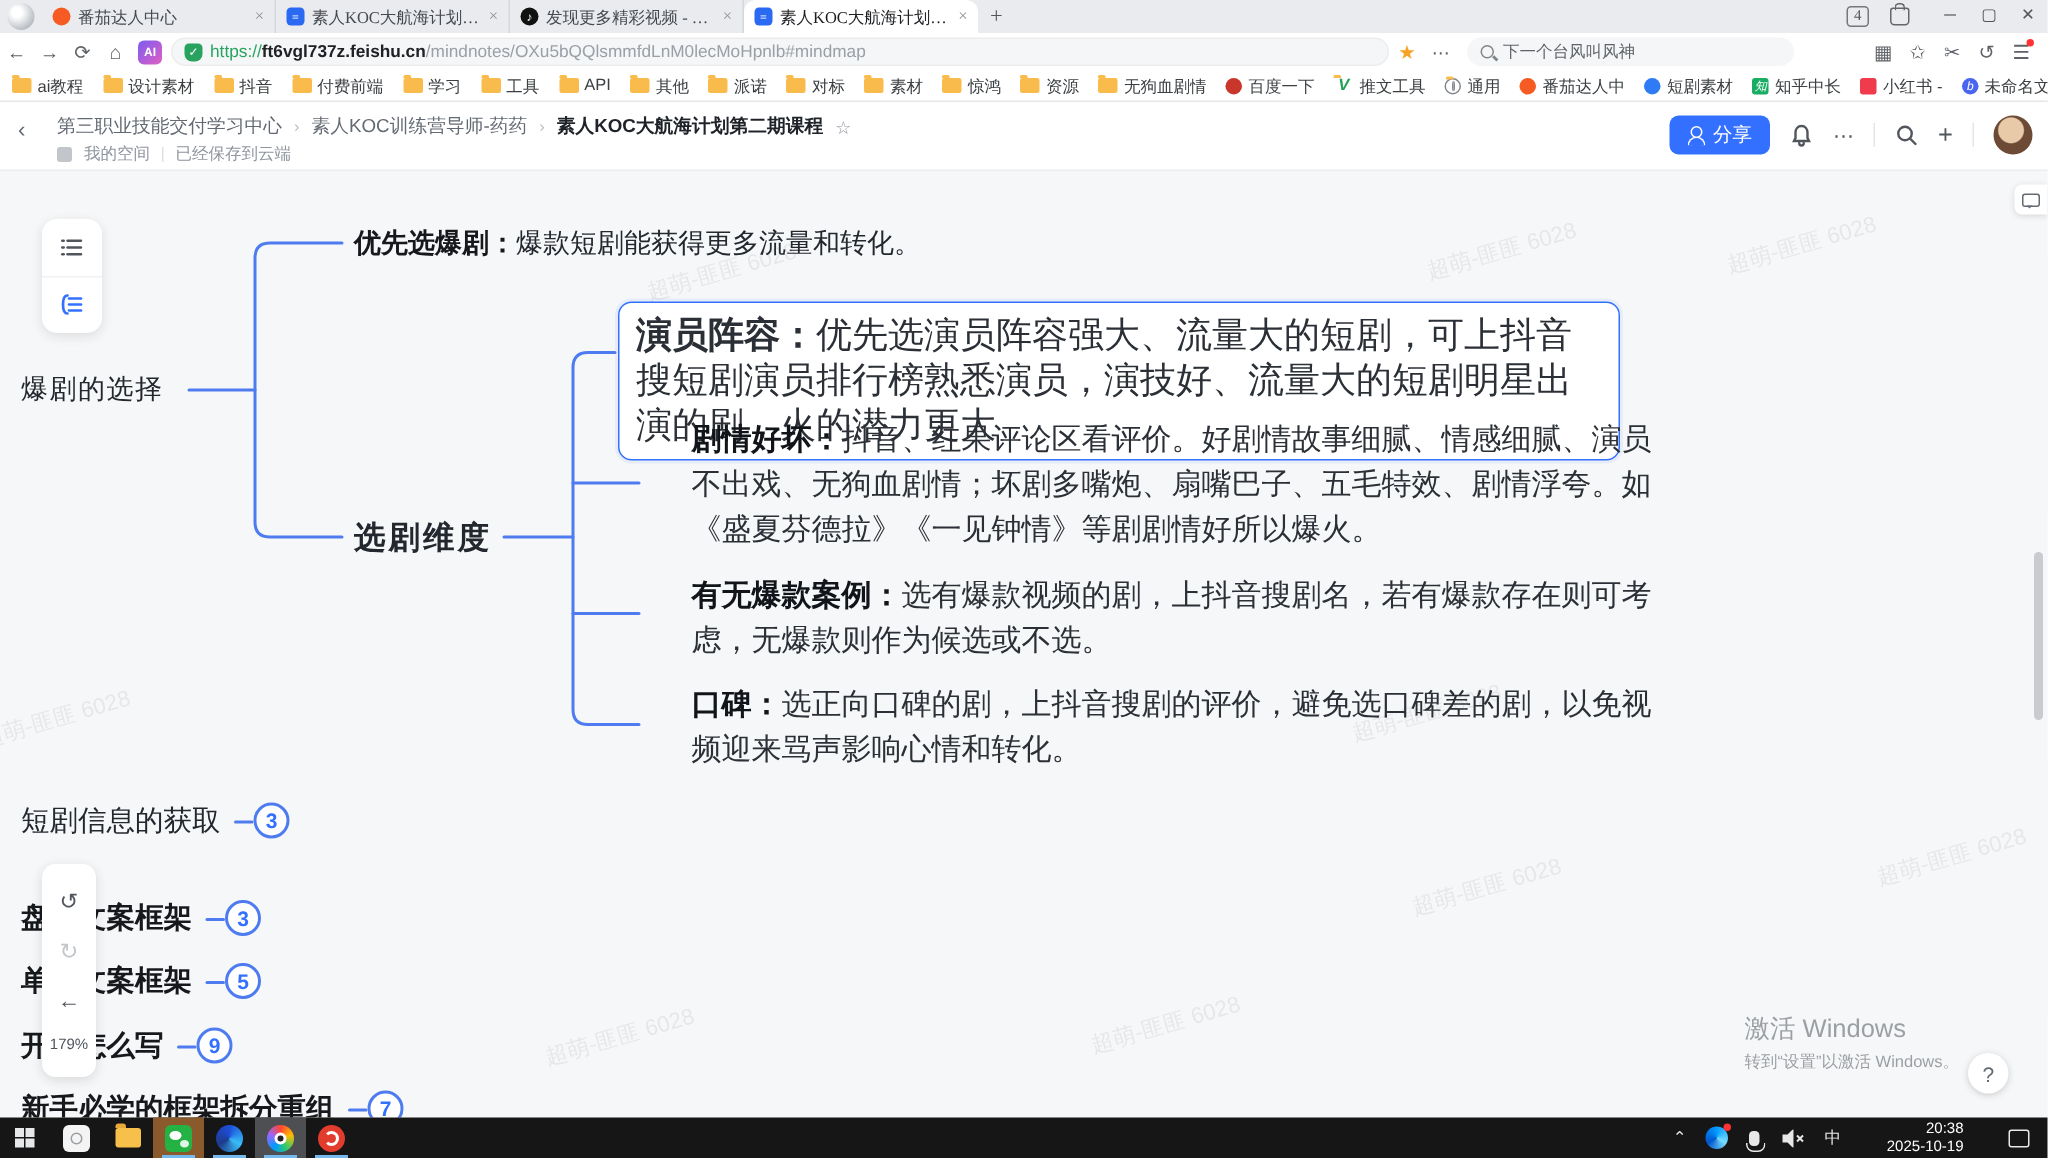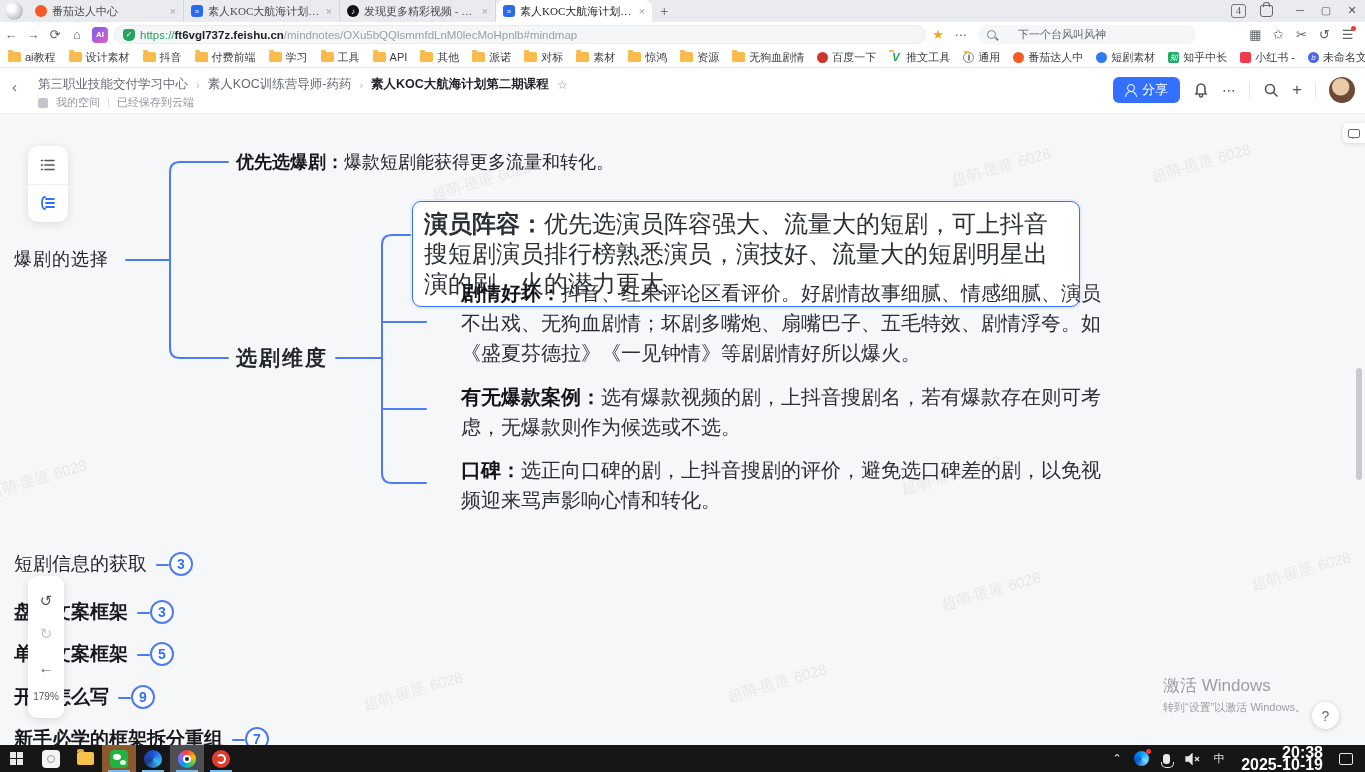--- a/index.html
+++ b/index.html
@@ -38,21 +38,21 @@
     display:flex; align-items:center; justify-content:center; }
   .addr { height:19px; flex:none; width:812px; background:#f5f6f8; border:1px solid #ececec;
     border-radius:10px; display:flex; align-items:center; padding:0 8px; gap:5px; }
   .shield { width:12px; height:12px; background:#27a35f; border-radius:3px 3px 5px 5px;
     color:#fff; font-size:8px; line-height:12px; text-align:center; flex:none; }
   .url { font-size:11.5px; white-space:nowrap; overflow:hidden; }
   .url .sch { color:#27a35f; } .url .host { color:#202124; font-weight:bold; } .url .path { color:#9aa0a6; }
   .star-fav { color:#f7a325; font-size:13px; width:24px; text-align:center; }
   .dots { color:#5f6368; font-size:12px; width:22px; text-align:center; letter-spacing:1px; }
   .searchbox { width:218px; height:19px; background:#f5f6f8; border-radius:10px; margin-left:6px;
-    display:flex; align-items:center; gap:22px; padding:0 9px; flex:none; }
+    display:flex; align-items:center; gap:6px; padding:0 9px; flex:none; }
   .searchbox .q { width:9px; height:9px; border:1.5px solid #80868b; border-radius:50%; position:relative; flex:none; }
   .searchbox .q:after { content:""; position:absolute; width:4px; height:1.5px; background:#80868b;
     right:-4px; bottom:-1px; transform:rotate(45deg); }
   .searchbox .hot { font-size:11px; color:#5f6368; white-space:nowrap; }
   .right-tools { margin-left:auto; display:flex; align-items:center; margin-right:6px; }
   .rt { color:#5f6368; font-size:13px; width:23px; text-align:center; position:relative; }
   .rt .reddot { position:absolute; top:-1px; right:3px; width:5px; height:5px; background:#f33; border-radius:50%; }
 
   .bookbar { position:absolute; left:0; top:47px; width:1365px; height:21px; background:#fff;
     display:flex; align-items:center; padding:0 8px; gap:13px; border-bottom:1px solid #e4e6e8;
@@ -155,21 +155,21 @@
   .colorcirc { width:18px; height:18px; border-radius:50%; background:conic-gradient(#f43,#fb0,#3c6,#09f,#96f,#f43); }
   .colorcirc i { display:block; width:8px; height:8px; margin:5px; background:#222; border-radius:50%; border:2px solid #fff; }
   .redcirc { width:18px; height:18px; border-radius:50%; background:#e23c2e; position:relative; }
   .redcirc:before { content:""; position:absolute; inset:4px; border:2px solid #fff; border-radius:50%; border-left-color:transparent; }
   .tray { margin-left:auto; display:flex; align-items:center; gap:0; }
   .tray .ti { color:#e8e8e8; font-size:11px; width:24px; text-align:center; }
   .tray .browser-ti { width:15px; height:15px; border-radius:50%; background:conic-gradient(#09f,#7df,#05c,#09f); position:relative; margin:0 5px; }
   .tray .browser-ti:after { content:""; position:absolute; right:-2px; top:-2px; width:5px; height:5px; background:#f33; border-radius:50%; }
   .micic { width:7px; height:10px; background:#e8e8e8; border-radius:3px; position:relative; margin:0 9px; }
   .micic:after { content:""; position:absolute; left:-2px; bottom:-4px; width:11px; height:5px; border:1.3px solid #e8e8e8; border-top:none; border-radius:0 0 5px 5px; }
-  .clock { color:#fff; font-size:16px; text-align:right; line-height:12px; margin:0 10px;font-weight:bold; }
+  .clock { color:#fff; font-size:10px; text-align:right; line-height:12px; margin:0 24px; }
   .notif { width:14px; height:12px; border:1.3px solid #e8e8e8; border-radius:2px; margin:0 12px 0 6px; }
 
   .iconline { stroke:#51565d; stroke-width:1.6; fill:none; stroke-linecap:round; }
   .iconblue { stroke:#3370ff; stroke-width:1.8; fill:none; stroke-linecap:round; }
 </style>
 </head>
 <body>
 
 <div class="tabbar">
   <div class="browser-logo"></div>
@@ -394,21 +394,21 @@
   <div class="para" style="left:434px; top:164px;">
     <b>剧情好坏：</b><span>抖音、红果评论区看评价。好剧情故事细腻、情感细腻、演员不出戏、无狗血剧情；坏剧多嘴炮、扇嘴巴子、五毛特效、剧情浮夸。如《盛夏芬德拉》《一见钟情》等剧剧情好所以爆火。</span>
   </div>
   <div class="para" style="left:434px; top:268px;">
     <b>有无爆款案例：</b><span>选有爆款视频的剧，上抖音搜剧名，若有爆款存在则可考虑，无爆款则作为候选或不选。</span>
   </div>
   <div class="para" style="left:434px; top:341px;">
     <b>口碑：</b><span>选正向口碑的剧，上抖音搜剧的评价，避免选口碑差的剧，以免视频迎来骂声影响心情和转化。</span>
   </div>
 
-  <div class="collapsed" style="left:14px; top:437px;">
+  <div class="collapsed" style="left:14px; top:420px;">
     <span class="lbl">短剧信息的获取</span>
     <span class="stub"></span>
     <span class="cnt">3</span>
   </div>
   <div class="collapsed bold" style="left:14px; top:485px;">
     <span class="lbl">盘剧文案框架</span>
     <span class="stub"></span>
     <span class="cnt">3</span>
   </div>
   <div class="collapsed bold" style="left:14px; top:527px;">

